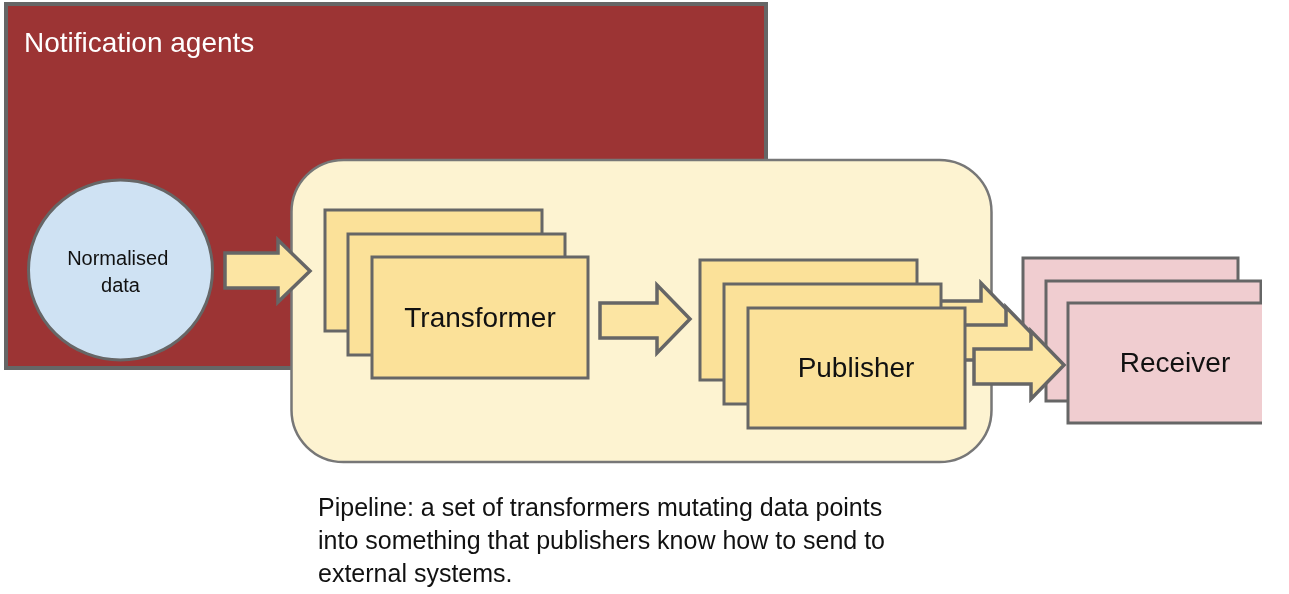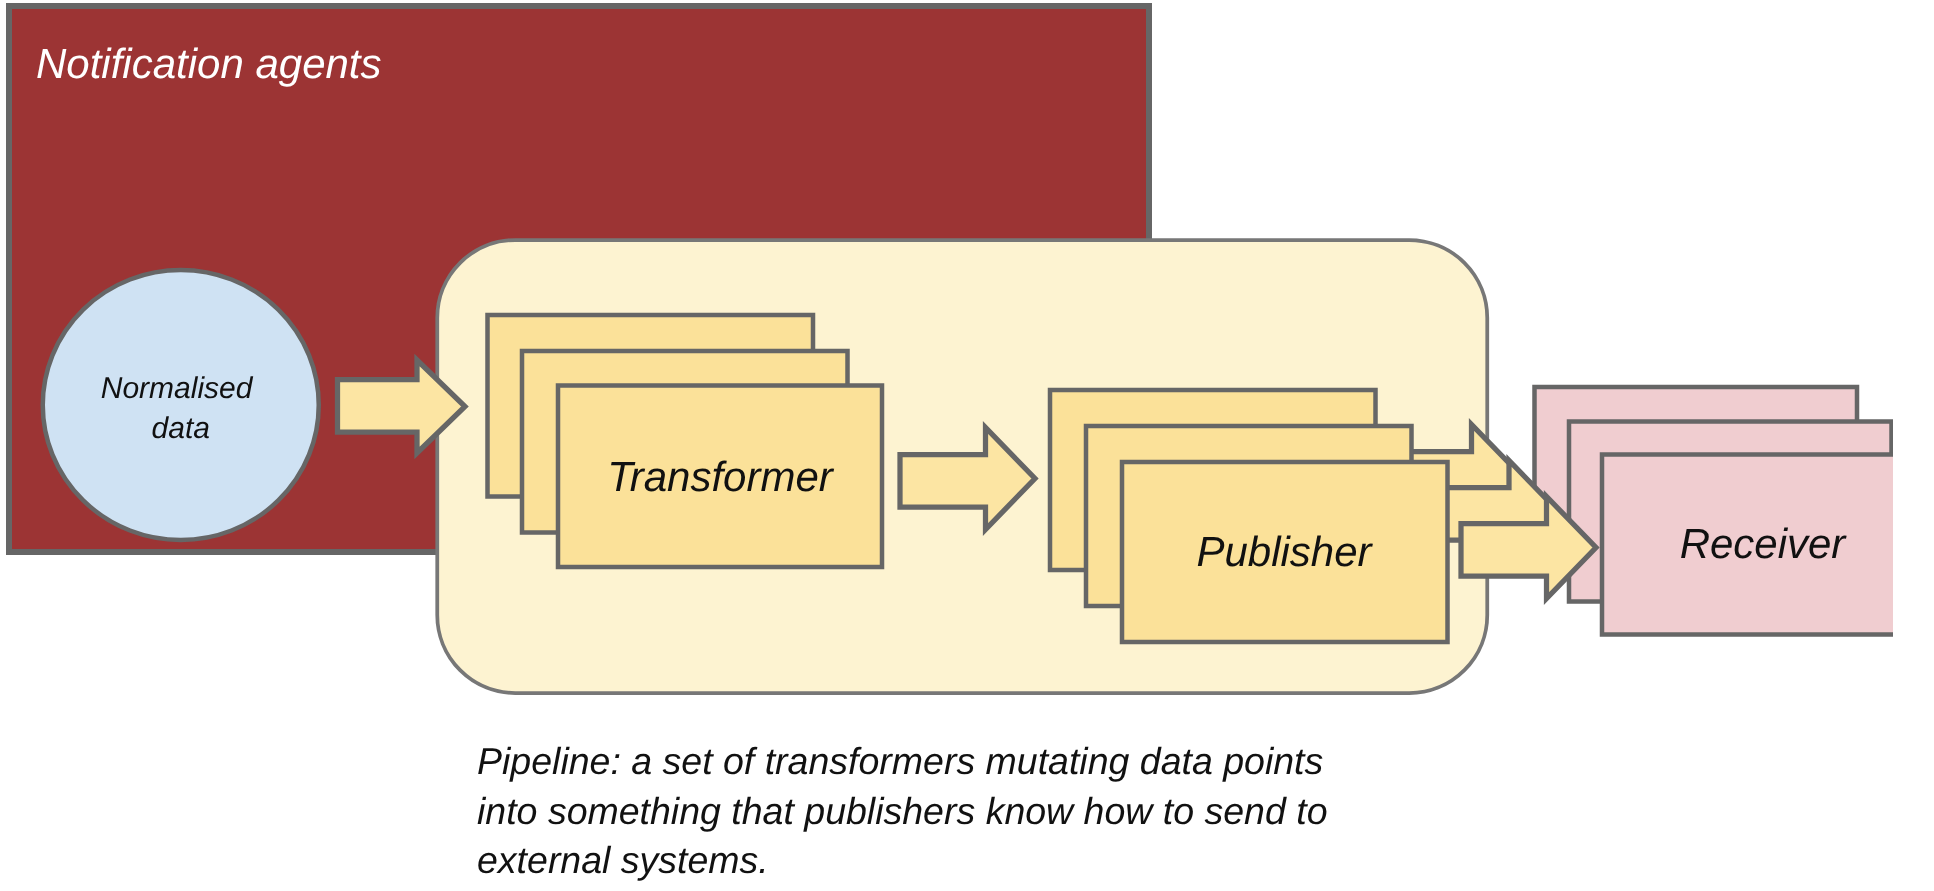--- a/index.html
+++ b/index.html
@@ -1,17 +1,17 @@
 <!DOCTYPE html>
 <html><head>
 <meta charset="utf-8">
 <style>
   html,body{margin:0;padding:0;background:#ffffff;}
   .stage{position:relative;width:1262px;height:594px;background:#ffffff;overflow:hidden;
-         font-family:"Liberation Sans", sans-serif;font-style:italic;}
+         font-family:"Liberation Sans", sans-serif;}
   svg{display:block;}
   .shape{stroke:#666666;stroke-width:3;}
   .container-border{stroke:#666666;stroke-width:4;}
   .pipeline-border{stroke:#777777;stroke-width:2.5;}
   .arrow{stroke:#666666;stroke-width:3.5;stroke-linejoin:miter;}
   .title-text{font-size:28px;}
   .node-text{font-size:28px;fill:#111111;}
   .src-text{font-size:20px;fill:#111111;}
   .caption-text{font-size:25px;fill:#111111;}
   text{font-family:"Liberation Sans", sans-serif;}

